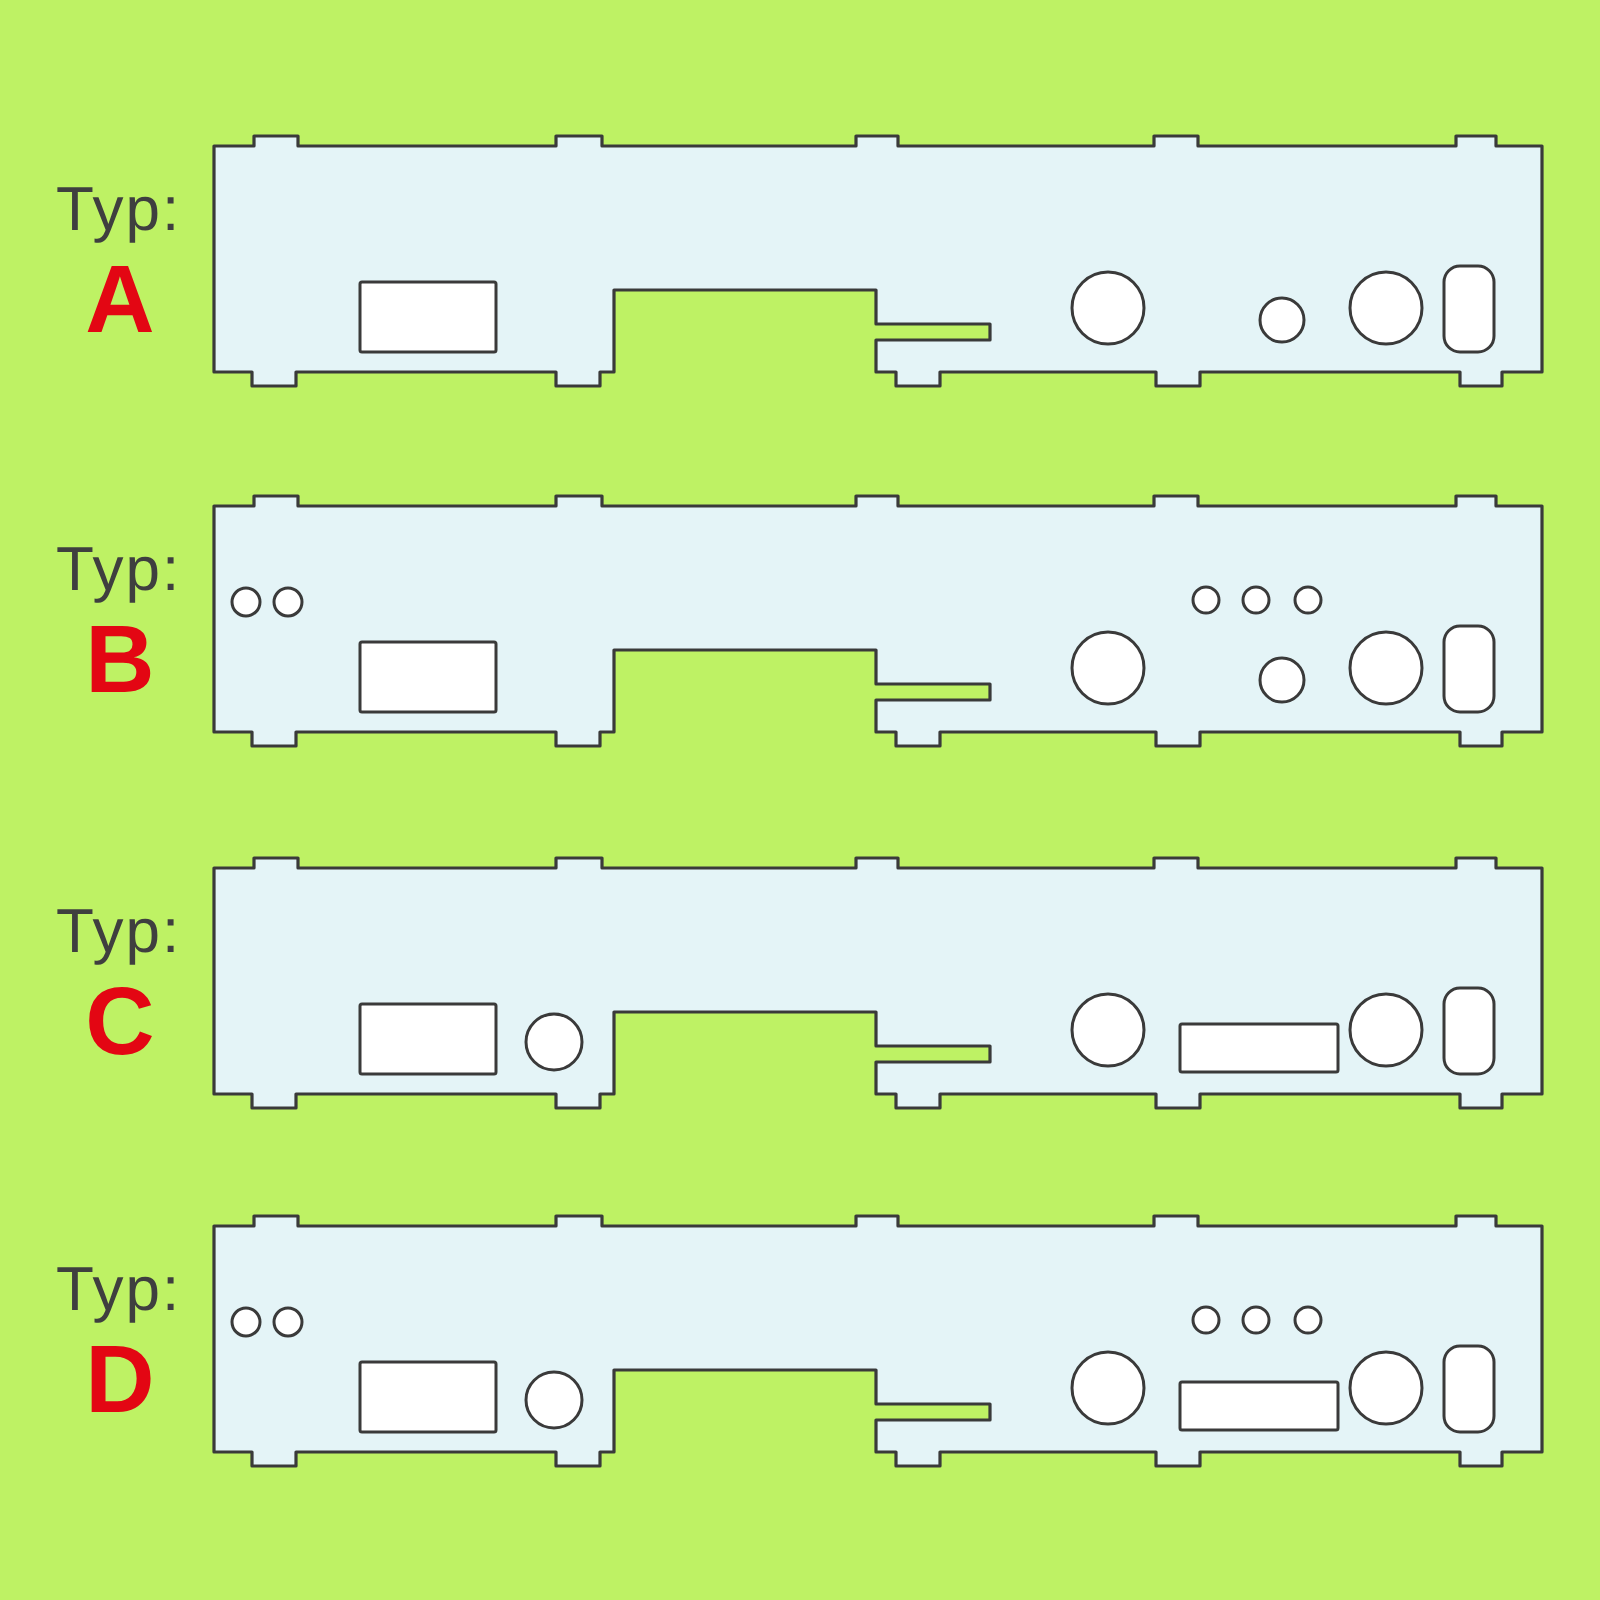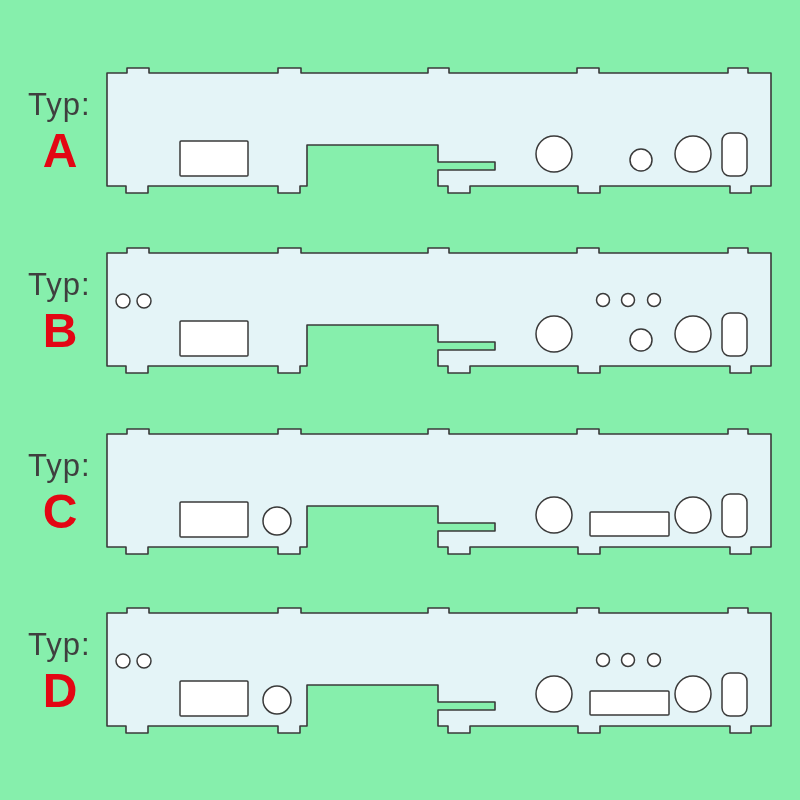--- a/index.html
+++ b/index.html
@@ -1,19 +1,19 @@
 <!DOCTYPE html>
 <html><head>
 <meta charset="utf-8">
 <style>
   html,body{margin:0;padding:0;background:#ffffff;}
   #stage{
     position:relative;
     width:800px;height:800px;
-    background:#86efac;
+    background:#bef264;
     font-family:"Liberation Sans",sans-serif;
     overflow:hidden;
   }
   #diagram-svg{position:absolute;left:0;top:0;}
   .typ-label{
     position:absolute;
     left:28px;
     width:64px;
     text-align:center;
   }

